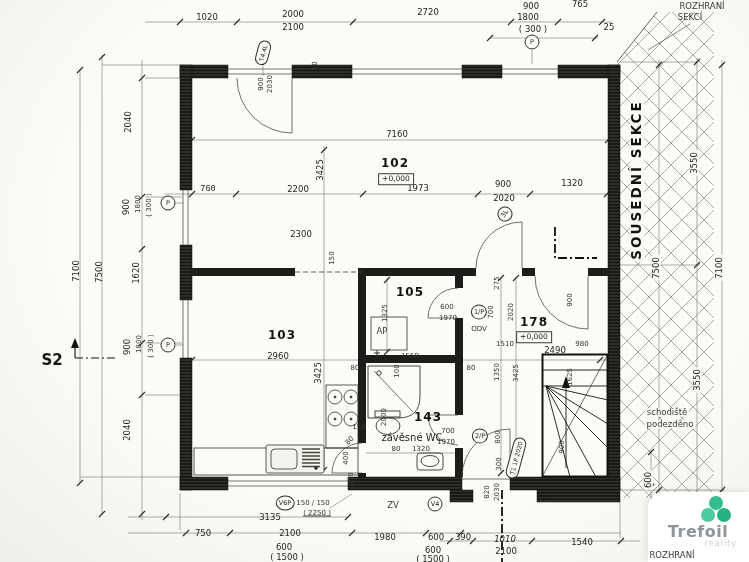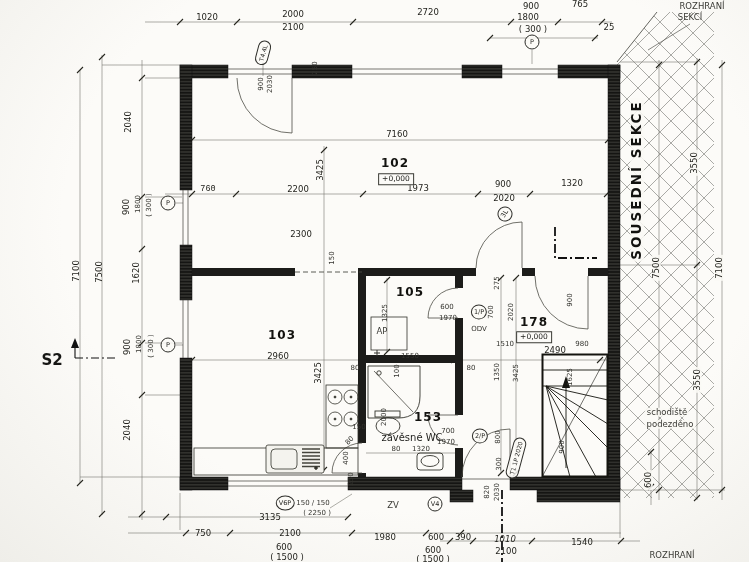--- a/index.html
+++ b/index.html
@@ -198,20 +198,29 @@
 
     <g stroke="#111" fill="none">
       <path d="M555,227 V258 H597" stroke-width="1.8" stroke-dasharray="9 3 2 3"></path>
       <path d="M502,490 V562" stroke-width="1.8" stroke-dasharray="9 3 2 3"></path>
       <path d="M75,344 V358" stroke-width="1.1"></path>
       <polygon points="71,348 79,348 75,338" fill="#111" stroke="none"></polygon>
       <path d="M75,358 H117" stroke-width="1.1" stroke-dasharray="8 3 2 3"></path>
     </g>
   </svg>
 
+  <div class="logo-card">
+    <svg width="44" height="30" style="position:absolute;left:46px;top:3px;">
+      <circle cx="22" cy="8" r="7" fill="#35bd8d"></circle>
+      <circle cx="14" cy="20" r="7" fill="#4ecaa2"></circle>
+      <circle cx="30" cy="20" r="7" fill="#27b183"></circle>
+    </svg>
+    <span class="logo-name">Trefoil</span>
+    <span class="logo-sub">reality</span>
+  </div>
 
 <span class="dim" style="left: 207px; top: 17px; transform: translate(-50%, -50%);">1020</span>
     <span class="dim" style="left: 293px; top: 14px; transform: translate(-50%, -50%);">2000</span>
     <span class="dim" style="left: 293px; top: 27px; transform: translate(-50%, -50%);">2100</span>
     <span class="dim" style="left: 428px; top: 12px; transform: translate(-50%, -50%);">2720</span>
     <span class="dim" style="left: 531px; top: 6px; transform: translate(-50%, -50%);">900</span>
     <span class="dim" style="left: 580px; top: 4px; transform: translate(-50%, -50%);">765</span>
     <span class="dim" style="left: 528px; top: 17px; transform: translate(-50%, -50%);">1800</span>
     <span class="dim" style="left: 533px; top: 29px; transform: translate(-50%, -50%);">( 300 )</span>
     <span class="dim" style="left: 609px; top: 27px; transform: translate(-50%, -50%);">25</span>
@@ -261,21 +270,21 @@
     <span class="dim wc" style="left: 412px; top: 438px; transform: translate(-50%, -50%);">závěsné WC</span>
     <span class="dim xs" style="left: 396px; top: 449px; transform: translate(-50%, -50%);">80</span>
     <span class="dim xs" style="left: 421px; top: 449px; transform: translate(-50%, -50%);">1320</span>
     <span class="dim xs" style="left: 350px; top: 441px; transform: translate(-50%, -50%) rotate(-45deg);">80</span>
     <span class="dim xs" style="left: 346px; top: 458px; transform: translate(-50%, -50%) rotate(-90deg);">400</span>
     <span class="dim xs" style="left: 351px; top: 479px; transform: translate(-50%, -50%) rotate(-90deg);">250</span>
     <span class="dim xs" style="left: 499px; top: 464px; transform: translate(-50%, -50%) rotate(-90deg);">300</span>
     <span class="dim xs" style="left: 487px; top: 492px; transform: translate(-50%, -50%) rotate(-90deg);">820</span>
     <span class="dim xs" style="left: 497px; top: 492px; transform: translate(-50%, -50%) rotate(-90deg);">2030</span>
     <span class="dim xs" style="left: 313px; top: 503px; transform: translate(-50%, -50%);">150 / 150</span>
-    <span class="dim xs" style="left: 317px; top: 513px; transform: translate(-50%, -50%);">( 2250 )</span>
+    <span class="dim xs" style="left: 317px; top: 513px; transform: translate(-50%, -50%); text-decoration: underline;">( 2250 )</span>
     <span class="dim note" style="left: 393px; top: 505px; transform: translate(-50%, -50%);">ZV</span>
     <span class="dim" style="left: 270px; top: 517px; transform: translate(-50%, -50%);">3135</span>
     <span class="dim" style="left: 203px; top: 533px; transform: translate(-50%, -50%); text-align: center;">750</span>
     <span class="dim" style="left: 290px; top: 533px; transform: translate(-50%, -50%);">2100</span>
     <span class="dim" style="left: 385px; top: 537px; transform: translate(-50%, -50%);">1980</span>
     <span class="dim" style="left: 436px; top: 537px; transform: translate(-50%, -50%);">600</span>
     <span class="dim" style="left: 284px; top: 547px; transform: translate(-50%, -50%);">600</span>
     <span class="dim" style="left: 287px; top: 557px; transform: translate(-50%, -50%);">( 1500 )</span>
     <span class="dim" style="left: 433px; top: 550px; transform: translate(-50%, -50%);">600</span>
     <span class="dim" style="left: 433px; top: 559px; transform: translate(-50%, -50%);">( 1500 )</span>
@@ -311,16 +320,16 @@
     <span class="marker" style="left: 479px; top: 312px; transform: translate(-50%, -50%);">1/P</span>
     <span class="marker" style="left: 480px; top: 436px; transform: translate(-50%, -50%);">2/P</span>
     <span class="marker" style="left: 285px; top: 503px; transform: translate(-50%, -50%);">V6P</span>
     <span class="marker" style="left: 435px; top: 504px; transform: translate(-50%, -50%);">V4</span>
     <span class="marker wide" style="left: 263px; top: 53px; transform: translate(-50%, -50%) rotate(-75deg);">T4.4L</span>
     <span class="marker wide" style="left: 516px; top: 458px; transform: translate(-50%, -50%) rotate(-75deg);">T1 1P 2020</span>
     <span class="room-num" style="left: 395px; top: 163px;">102</span>
     <span class="level" style="left: 396px; top: 179px;">+0,000</span>
     <span class="room-num" style="left: 282px; top: 335px;">103</span>
     <span class="room-num" style="left: 410px; top: 292px;">105</span>
-    <span class="room-num" style="left: 428px; top: 417px;">153</span>
+    <span class="room-num" style="left: 428px; top: 417px;">143</span>
     <span class="room-num" style="left: 534px; top: 322px;">178</span>
     <span class="level" style="left: 534px; top: 337px;">+0,000</span>
   </div>
 
 </body></html>

